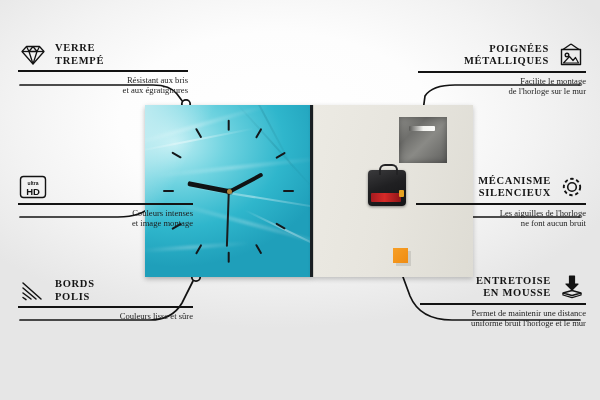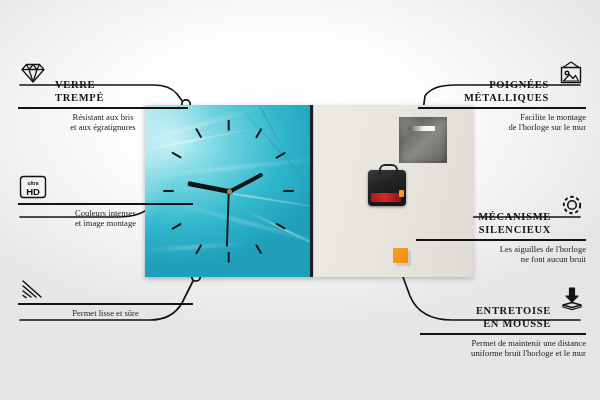--- a/index.html
+++ b/index.html
@@ -160,50 +160,49 @@
   }
   .feature-title {
     font-family: "Liberation Serif", serif;
     font-weight: bold;
     font-size: 10.5px;
     letter-spacing: .7px;
     color: #141414;
     line-height: 12.5px;
     text-transform: uppercase;
     white-space: pre-line;
-    margin-top: 37px;
   }
   .rule {
     height: 1.6px;
     background: #131313;
     margin: 3px 0 3px 0;
   }
   .feature-desc {
     font-family: "Liberation Serif", serif;
     font-size: 8.6px;
     line-height: 10.6px;
     color: #1d1d1d;
     white-space: pre-line;
   }
   .icon { flex: 0 0 auto; display: block; }
   
   .align-left .feature-head { justify-content: flex-start; }
   .align-left .feature-title { text-align: left; }
-  .align-left .feature-desc { text-align: center; }
+  .align-left .feature-desc { text-align: right; }
   
   .align-right .feature-head { justify-content: flex-end; }
   .align-right .feature-title { text-align: right; }
   .align-right .feature-desc { text-align: right; }
 
   #f-verre       { left: 18px;  top: 42px;  width: 170px; }
   #f-impression  { left: 18px;  top: 174px; width: 175px; }
   #f-bords       { left: 18px;  top: 278px; width: 175px; }
   #f-poignees    { left: 418px; top: 42px;  width: 168px; }
   #f-mecanisme   { left: 416px; top: 174px; width: 170px; }
-  #f-entretoise  { left: 420px; top: 268px; width: 166px; }
+  #f-entretoise  { left: 420px; top: 274px; width: 166px; }
 </style>
 </head>
 <body>
 
 <div id="infographic">
 
   <svg id="connectors" viewBox="0 0 600 400">
     <g fill="none" stroke="#131313" stroke-width="1.7" stroke-linecap="round">
 
       <path d="M20,85 L153,85 Q170,85 177,94 L183,102"></path>
@@ -311,23 +310,25 @@
   <div class="feature align-left" id="f-bords">
     <div class="feature-head">
       <svg class="icon" width="30" height="22" viewBox="0 0 30 22">
         <g stroke="#131313" stroke-width="1.5" stroke-linecap="round" fill="none">
           <path d="M5,3 L23,19"></path>
           <path d="M5,8 L18,19"></path>
           <path d="M5,13 L13,19"></path>
           <path d="M5,17.5 L8,19.6"></path>
         </g>
       </svg>
-    </div>
-    <div class="rule"></div>
-    <div class="feature-desc">Permet lisse et sûre</div>
+      <div class="feature-title">BORDS
+POLIS</div>
+    </div>
+    <div class="rule"></div>
+    <div class="feature-desc">Couleurs lisse et sûre</div>
   </div>
 
   <div class="feature align-right" id="f-mecanisme">
     <div class="feature-head">
       <div class="feature-title">MÉCANISME
 SILENCIEUX</div>
       <svg class="icon" width="28" height="26" viewBox="0 0 28 26">
         <g fill="none" stroke="#131313" stroke-width="1.6">
           <circle cx="14" cy="13" r="4.3"></circle>
           <circle cx="14" cy="13" r="8.2" stroke-width="1.9" stroke-dasharray="3.4 2.7"></circle>

